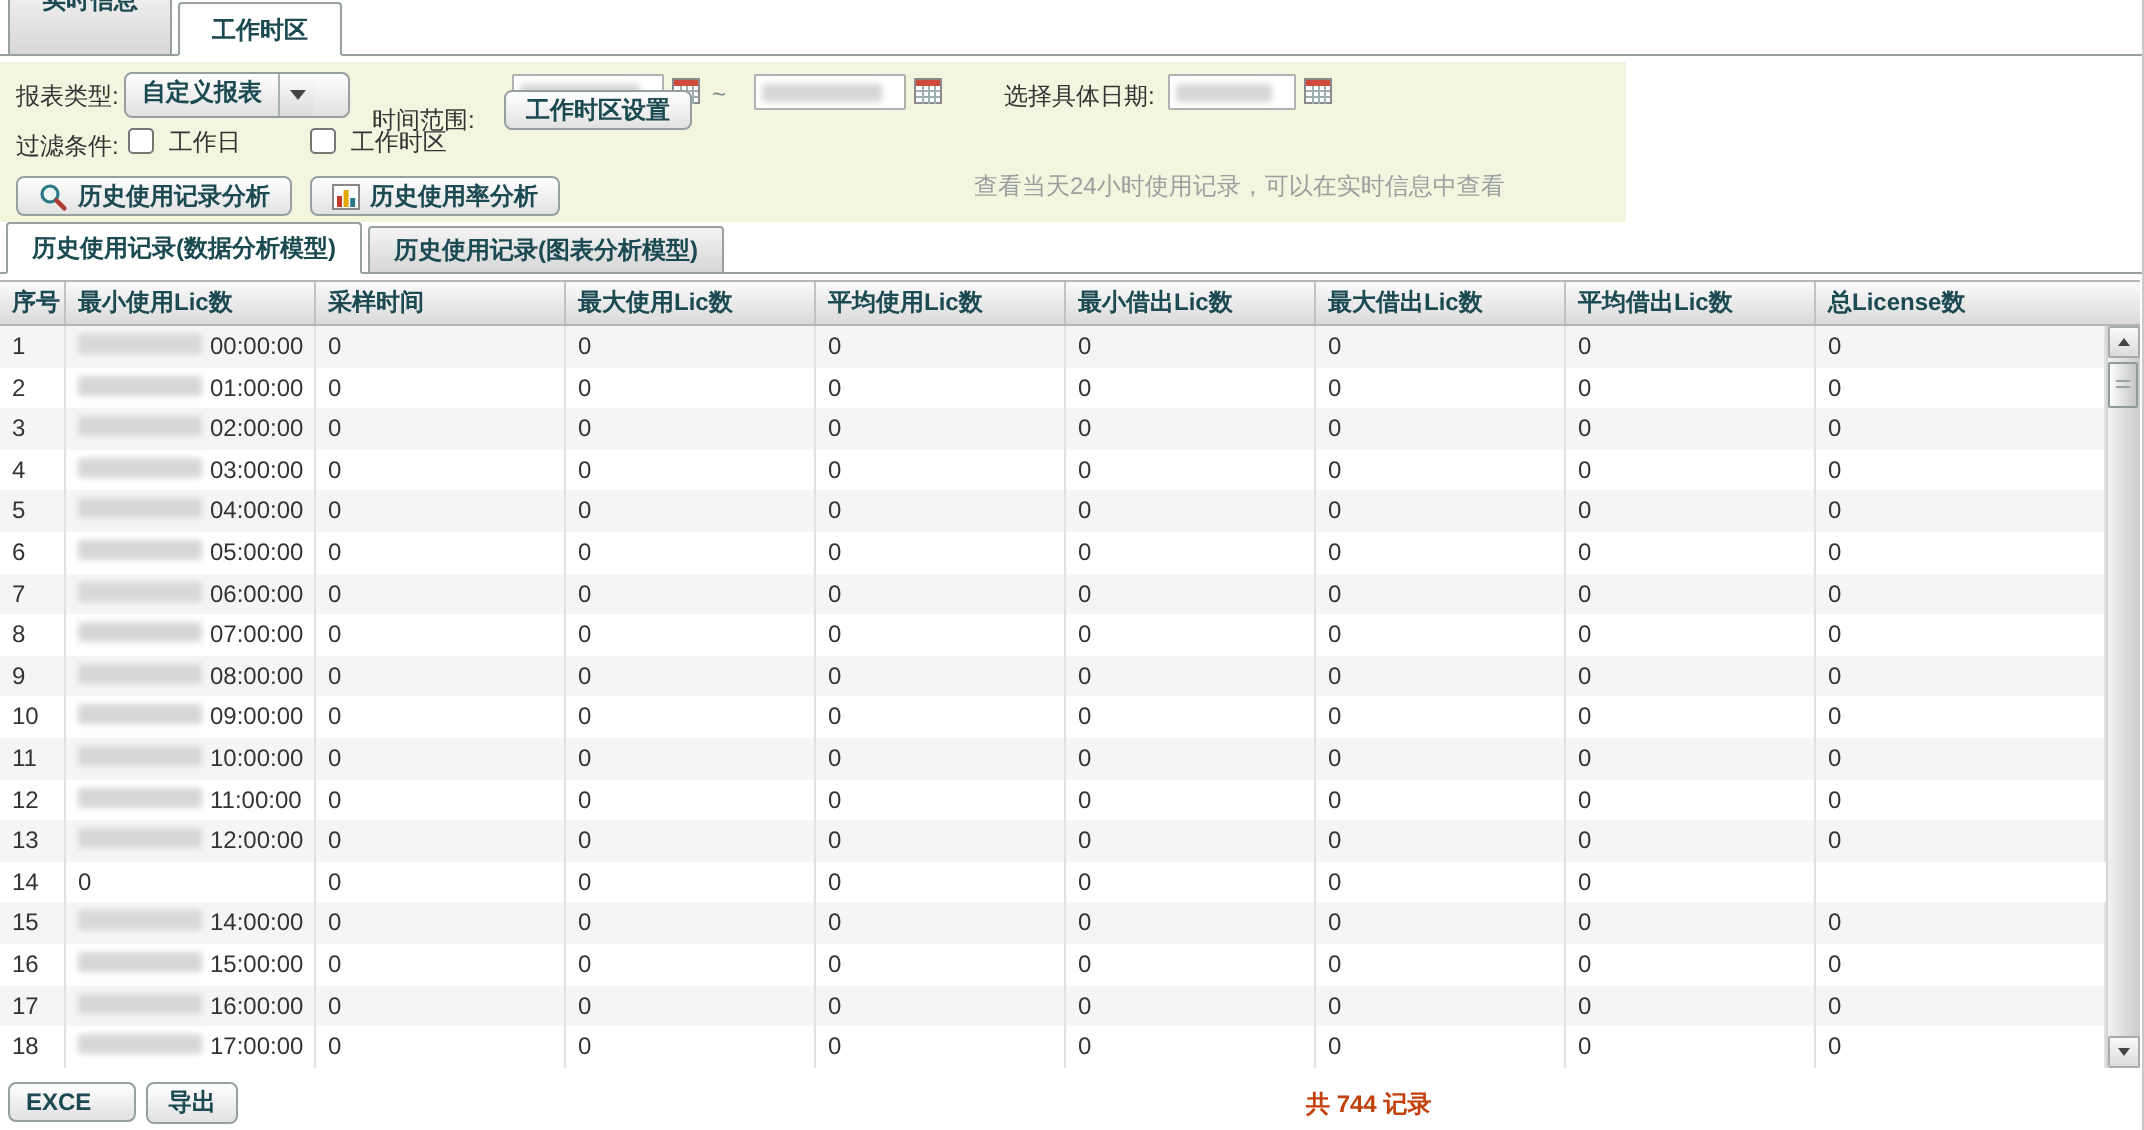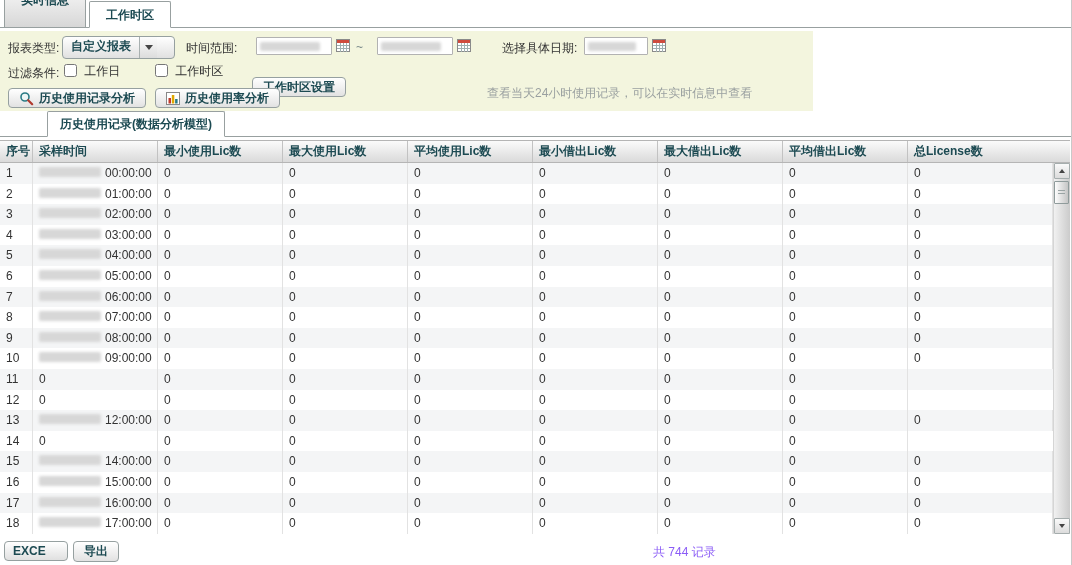--- a/index.html
+++ b/index.html
@@ -37,21 +37,21 @@
     font-weight:bold; color:#1c4a52; font-size:12px; cursor:pointer; white-space:nowrap;
   }
   .hint { color:#9aa0a0; }
   .cb { width:13px; height:13px; vertical-align:-2px; margin-right:4px; }
   .icon { display:inline-flex; }
   
   .subtabbar { position:absolute; top:111px; left:0; right:0; height:26px; border-bottom:1px solid #98a0a0; display:flex; align-items:flex-end; padding-left:3px; }
   .subtab {
     height:23px; line-height:22px; padding:0 12px; margin-right:3px;
     border:1px solid #98a0a0; border-bottom:none; border-radius:2px 2px 0 0;
-    background:linear-gradient(#f4f4f4,#d6d6d6); color:#1c4a52; font-weight:bold; cursor:pointer;margin-left:44px;
+    background:linear-gradient(#f4f4f4,#d6d6d6); color:#1c4a52; font-weight:bold; cursor:pointer;
   }
   .subtab.active { background:#fff; height:26px; line-height:25px; margin-bottom:-1px; border-bottom:1px solid #fff; }
   
   .table-wrap { position:absolute; top:140px; left:0; width:1070px; height:394px; border-bottom:1px solid #aaa; }
   .hrow, .trow { display:grid; grid-template-columns:33px 125px 125px 125px 125px 125px 125px 125px 1fr; }
   .hrow { width:1070px; border-top:1px solid #b5b5b5; border-bottom:1px solid #b5b5b5; background:linear-gradient(#fbfbfb,#dadada); }
   .hcell {
     height:21px; line-height:21px; padding:0 6px; overflow:hidden; white-space:nowrap;
     color:#1c4a52; font-weight:bold; border-right:1px solid #c2c2c2; cursor:pointer;
   }
@@ -68,42 +68,42 @@
   .scroll-btn .tri-up, .scroll-btn .tri-down { border-left-width:3px; border-right-width:3px; border-top-width:4px; border-bottom-width:4px; }
   .scroll-up { top:0; }
   .scroll-down { bottom:0; }
   .thumb { position:absolute; top:18px; left:0; width:15px; height:23px; background:linear-gradient(to right,#fdfdfd,#c5c5c5); border:1px solid #8f9b9b; border-radius:1px; cursor:grab; }
   .thumb .grip { position:absolute; top:8px; left:3px; right:3px; height:6px;
     background:repeating-linear-gradient(#9aa4a4 0 1px, transparent 1px 3px); }
   
   .footer { position:absolute; top:540px; left:0; right:0; height:25px; background:#fff; }
   .footer .dropdown { position:absolute; left:4px; top:1px; height:20px;gap:26px; }
   .export-btn { position:absolute; left:73px; top:1px; height:21px; }
-  .record-count { position:absolute; left:653px; top:4px; color:#8b5cf6; }
+  .record-count { position:absolute; left:653px; top:4px; color:#c2410c;font-weight:bold; }
 </style>
 </head>
 <body>
 
 <div class="page">
 
   <div class="tabbar">
     <div class="tab">实时信息</div>
     <div class="tab active">工作时区</div>
   </div>
 
   <div class="filter-panel">
 
     <span class="fp-abs lbl" style="left:8px; top:9px;">报表类型:</span>
     <span class="fp-abs dropdown" style="left:62px; top:5px; width:113px;">
       <span class="dtxt">自定义报表</span>
       <span class="darr">
           <span class="tri-down"></span>
         </span>
     </span>
-    <span class="fp-abs lbl" style="left:186px; top:9px;">时间范围:</span>
+    <span class="fp-abs lbl" style="left:186px; top:21px;">时间范围:</span>
     <span class="fp-abs dinput" style="left:256px; top:6px; width:76px;"><span class="redact"></span></span>
     <span class="fp-abs icon" style="left:336px; top:8px;">
       <svg width="14" height="13" viewBox="0 0 14 13">
           <rect x="0.5" y="0.5" width="13" height="12" fill="#fff" stroke="#8a8a8a"></rect>
           <rect x="1" y="1" width="12" height="3" fill="#cf4b3d"></rect>
           <path d="M1 6.5h12M1 9.5h12M4.5 4v9M7.5 4v9M10.5 4v9" stroke="#9fb0b0" stroke-width="1" fill="none"></path>
         </svg>
     </span>
     <span class="fp-abs lbl" style="left:356px; top:9px; color:#7a8a8a;">~</span>
     <span class="fp-abs dinput" style="left:377px; top:6px; width:76px;"><span class="redact"></span></span>
@@ -126,21 +126,21 @@
 
     <span class="fp-abs lbl" style="left:8px; top:34px;">过滤条件:</span>
     <span class="fp-abs" style="left:64px; top:32px;">
       <input type="checkbox" class="cb" style="">
       <span class="lbl">工作日</span>
     </span>
     <span class="fp-abs" style="left:155px; top:32px;">
       <input type="checkbox" class="cb" style="">
       <span class="lbl">工作时区</span>
     </span>
-    <button class="btn fp-abs" style="left:252px; top:46px;">
+    <button class="btn fp-abs" style="left:252px; top:14px;">
       <span>工作时区设置</span>
     </button>
     <span class="fp-abs hint" style="left:487px; top:54px;">查看当天24小时使用记录，可以在实时信息中查看</span>
 
     <button class="btn fp-abs" style="left:8px; top:57px;">
       <span class="icon">
         <svg width="15" height="15" viewBox="0 0 15 15">
             <circle cx="6" cy="6" r="4" fill="#eef6f6" stroke="#2a7b85" stroke-width="1.6"></circle>
             <line x1="9.2" y1="9.2" x2="13.2" y2="13.2" stroke="#b03a2e" stroke-width="2.2" stroke-linecap="round"></line>
           </svg>
@@ -155,27 +155,28 @@
             <rect x="5.8" y="3" width="2.5" height="8.5" fill="#e0a800"></rect>
             <rect x="9.1" y="7" width="2.5" height="4.5" fill="#2a7b85"></rect>
           </svg>
       </span>
       <span>历史使用率分析</span>
     </button>
   </div>
 
   <div class="subtabbar">
     <div class="subtab active">历史使用记录(数据分析模型)</div>
+    <div class="subtab">历史使用记录(图表分析模型)</div>
   </div>
 
   <div class="table-wrap">
     <div class="hrow">
         <div class="hcell c0">序号</div>
+        <div class="hcell c2">最小使用Lic数</div>
         <div class="hcell c1">采样时间</div>
-        <div class="hcell c2">最小使用Lic数</div>
         <div class="hcell c3">最大使用Lic数</div>
         <div class="hcell c4">平均使用Lic数</div>
         <div class="hcell c5">最小借出Lic数</div>
         <div class="hcell c6">最大借出Lic数</div>
         <div class="hcell c7">平均借出Lic数</div>
         <div class="hcell c8">总License数</div>
       </div>
     <div class="tbody">
         <div class="trow odd">
           <div class="cell c0">1</div>
@@ -282,30 +283,32 @@
           <div class="cell c2">0</div>
           <div class="cell c3">0</div>
           <div class="cell c4">0</div>
           <div class="cell c5">0</div>
           <div class="cell c6">0</div>
           <div class="cell c7">0</div>
           <div class="cell c8">0</div>
         </div>
         <div class="trow odd">
           <div class="cell c0">11</div>
+          <div class="cell c1 timecell"><div class="redact"></div><span class="timetext">10:00:00</span></div>
           <div class="cell c2">0</div>
           <div class="cell c3">0</div>
           <div class="cell c4">0</div>
           <div class="cell c5">0</div>
           <div class="cell c6">0</div>
           <div class="cell c7">0</div>
           <div class="cell c8">0</div>
         </div>
         <div class="trow even">
           <div class="cell c0">12</div>
+          <div class="cell c1 timecell"><div class="redact"></div><span class="timetext">11:00:00</span></div>
           <div class="cell c2">0</div>
           <div class="cell c3">0</div>
           <div class="cell c4">0</div>
           <div class="cell c5">0</div>
           <div class="cell c6">0</div>
           <div class="cell c7">0</div>
           <div class="cell c8">0</div>
         </div>
         <div class="trow odd">
           <div class="cell c0">13</div>

